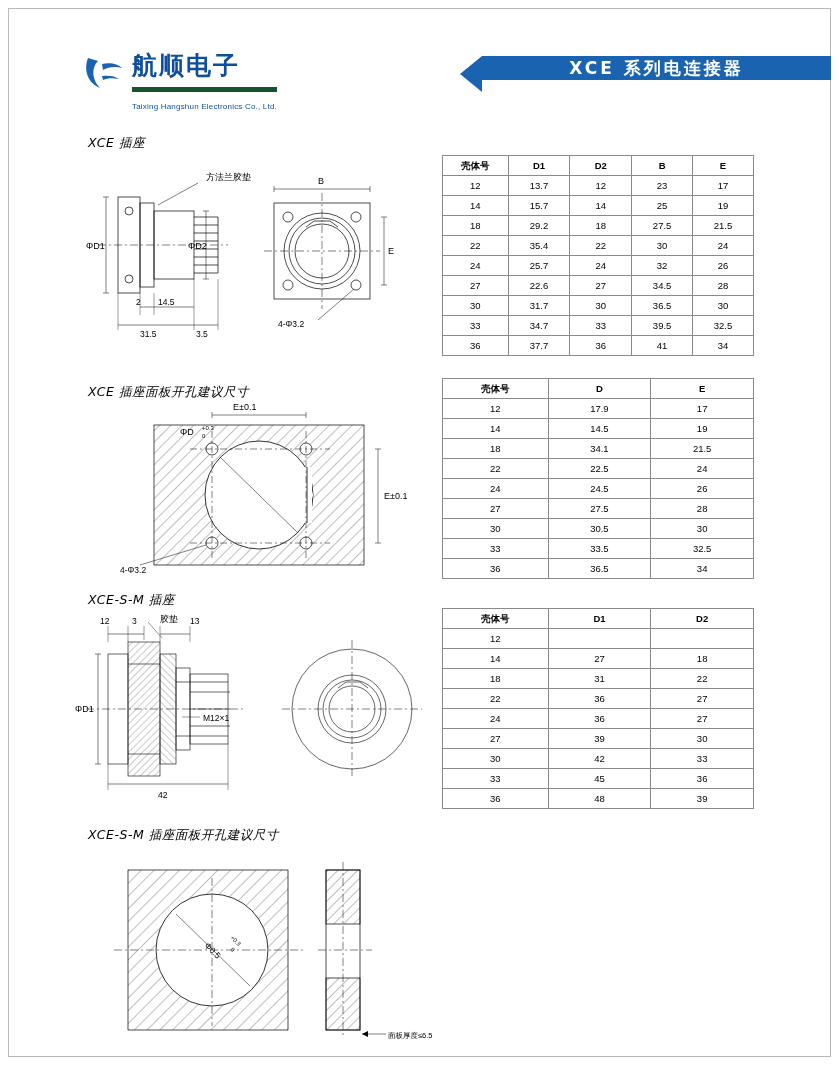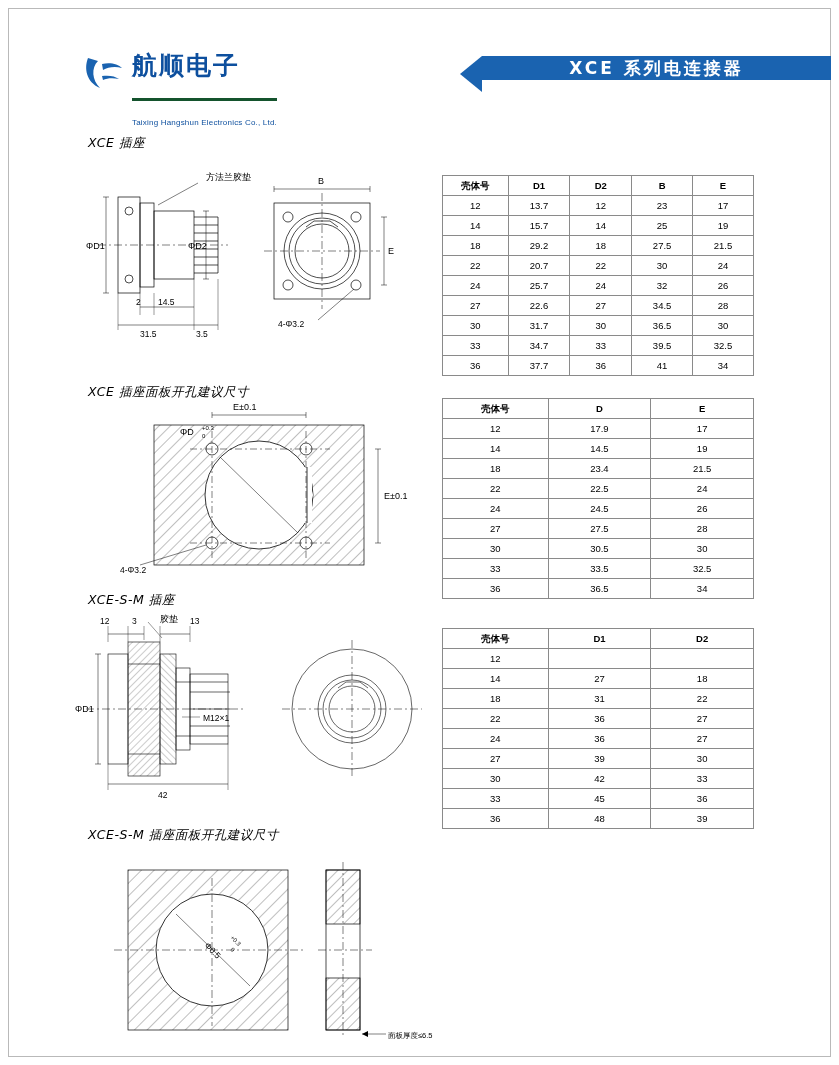--- a/index.html
+++ b/index.html
@@ -58,23 +58,23 @@
     font-size: 25px;
     font-weight: bold;
     color: #0d4f9e;
     letter-spacing: 2px;
     line-height: 28px;
   }
   .logo-text-en {
     font-size: 8px;
     color: #0d4f9e;
     letter-spacing: 0.2px;
-    border-top: 3px solid #14532d;
-    padding-top: 17px;
-    margin-top: 18px;
+    border-top: 5px solid #14532d;
+    padding-top: 10px;
+    margin-top: 7px;
     white-space: nowrap;
   }
   .title-banner {
     position: absolute;
     left: 482px;
     top: 14px;
     width: 349px;
     height: 24px;
     background: #1a63b0;
     display: flex;
@@ -111,21 +111,20 @@
     font-style: italic;
   }
 
   
   table.spec {
     position: absolute;
     border-collapse: collapse;
     font-size: 9.5px;
     font-family: "Liberation Sans", sans-serif;
     background: #fff;
-    margin-top: 20px;
   }
   table.spec th, table.spec td {
     border: 1px solid #8a8a8a;
     text-align: center;
     color: #000;
     font-weight: normal;
     height: 19px;
     line-height: 19px;
     padding: 0;
   }
@@ -271,21 +270,21 @@
         </tr>
       <tr>
           <td>18</td>
           <td>29.2</td>
           <td>18</td>
           <td>27.5</td>
           <td>21.5</td>
         </tr>
       <tr>
           <td>22</td>
-          <td>20.7</td>
+          <td>35.4</td>
           <td>22</td>
           <td>30</td>
           <td>24</td>
         </tr>
       <tr>
           <td>24</td>
           <td>25.7</td>
           <td>24</td>
           <td>32</td>
           <td>26</td>
@@ -378,21 +377,21 @@
           <td>17.9</td>
           <td>17</td>
         </tr>
       <tr>
           <td>14</td>
           <td>14.5</td>
           <td>19</td>
         </tr>
       <tr>
           <td>18</td>
-          <td>23.4</td>
+          <td>34.1</td>
           <td>21.5</td>
         </tr>
       <tr>
           <td>22</td>
           <td>22.5</td>
           <td>24</td>
         </tr>
       <tr>
           <td>24</td>
           <td>24.5</td>

